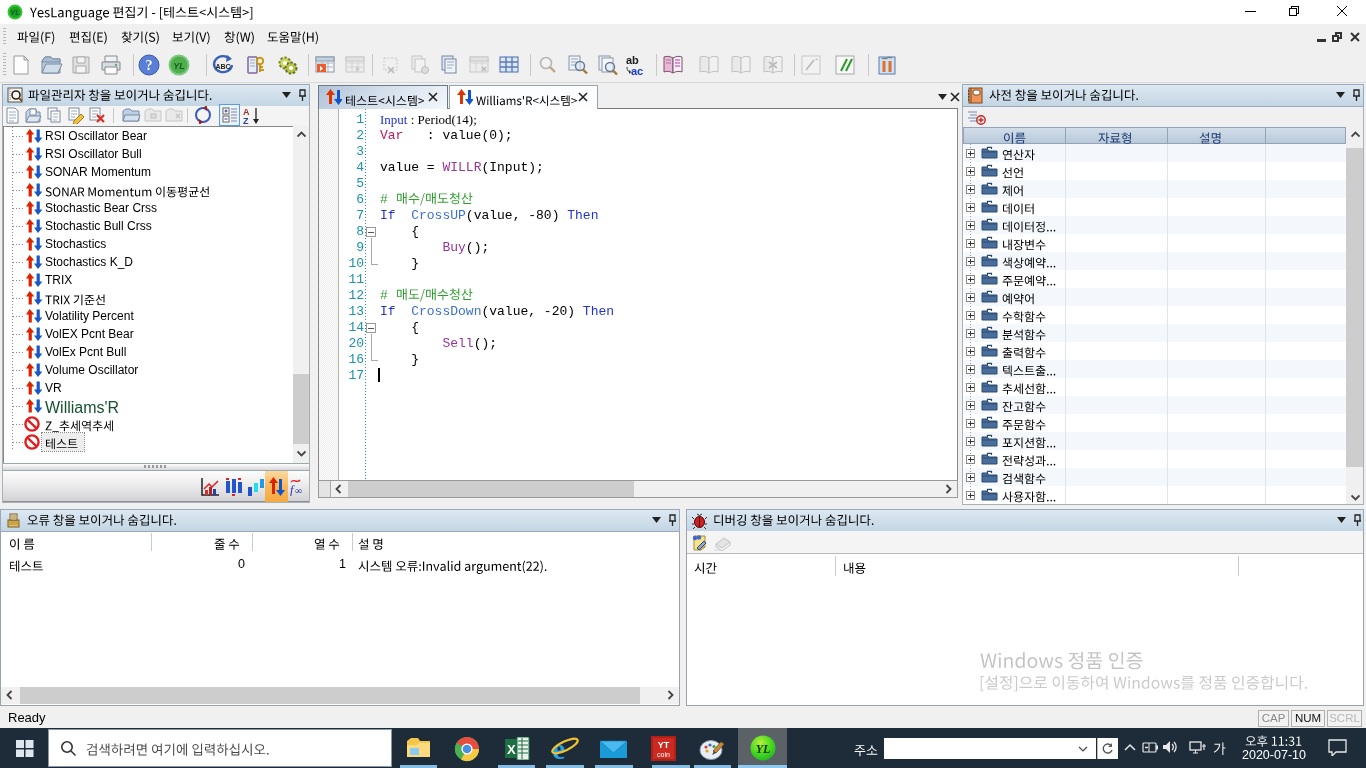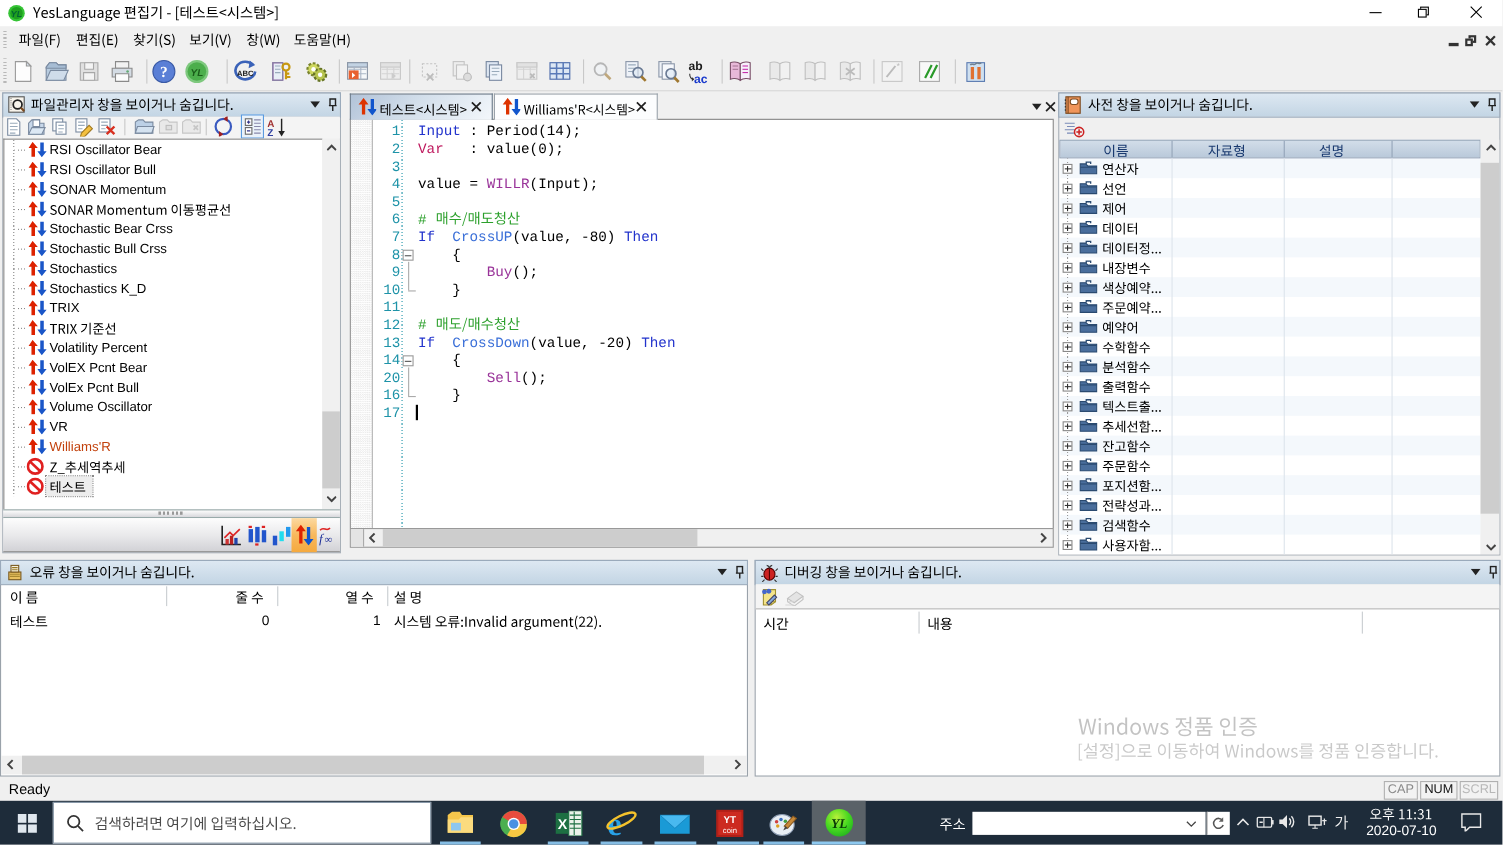--- a/index.html
+++ b/index.html
@@ -385,21 +385,21 @@
 <svg class="ab" style="left:24px;top:381px" width="19" height="14">
     <path d="M2 5.5h2.6v8h3.2v-8h2.6L5.6 0z" fill="#dd2200"></path>
     <path d="M10 8.5h2.6v-8h3.2v8h2.6L14 14z" fill="#1a56c8"></path>
   </svg>
 <div class="ab" style="left:45px;top:381px;font-size:12px;color:#000;white-space:nowrap">VR</div>
 <div class="ab" style="left:13px;top:406px;width:11px;height:1px;background:repeating-linear-gradient(90deg,#888 0 1px,transparent 1px 3px)"></div>
 <svg class="ab" style="left:24px;top:399px" width="19" height="14">
     <path d="M2 5.5h2.6v8h3.2v-8h2.6L5.6 0z" fill="#dd2200"></path>
     <path d="M10 8.5h2.6v-8h3.2v8h2.6L14 14z" fill="#1a56c8"></path>
   </svg>
-<div class="ab" style="left:45px;top:399px;font-size:12px;color:#c2410c;white-space:nowrap">Williams'R</div>
+<div class="ab" style="left:45px;top:399px;font-size:16px;color:#14532d;white-space:nowrap">Williams'R</div>
 <div class="ab" style="left:13px;top:424px;width:11px;height:1px;background:repeating-linear-gradient(90deg,#888 0 1px,transparent 1px 3px)"></div>
 <svg class="ab" style="left:24px;top:416px" width="16" height="16">
     <circle cx="8" cy="8" r="6.6" fill="none" stroke="#e02020" stroke-width="2.4"></circle>
     <path d="M3.6 3.9l9 8.5" stroke="#e02020" stroke-width="2.4"></path>
   </svg>
 <div class="ab" style="left:45px;top:416px"><svg width="71" height="15" viewBox="0 -10.3 71 15" style="display:inline-block;vertical-align:-4.699999999999999px;overflow:visible;">
       <path d="M0.6 0.0V-0.7L5.2 -7.9H1.0V-8.8H6.6V-8.1L2.0 -0.9H6.7V0.0Z M7.4 1.7V1.0H13.8V1.7Z M18.9 -3.0H19.9V0.9H18.9ZM14.5 -3.4H24.3V-2.5H14.5ZM18.9 -8.1H19.8V-7.8Q19.8 -7.2 19.6 -6.7Q19.4 -6.2 19.0 -5.8Q18.6 -5.4 18.0 -5.1Q17.5 -4.7 16.8 -4.5Q16.2 -4.3 15.5 -4.2L15.2 -5.0Q15.7 -5.1 16.3 -5.2Q16.9 -5.4 17.3 -5.7Q17.8 -6.0 18.2 -6.3Q18.5 -6.6 18.7 -7.0Q18.9 -7.4 18.9 -7.8ZM19.1 -8.1H19.9V-7.8Q19.9 -7.4 20.1 -7.0Q20.4 -6.6 20.7 -6.3Q21.1 -6.0 21.5 -5.7Q22.0 -5.4 22.6 -5.2Q23.1 -5.1 23.7 -5.0L23.4 -4.2Q22.7 -4.3 22.1 -4.5Q21.4 -4.7 20.9 -5.1Q20.3 -5.4 19.9 -5.8Q19.5 -6.2 19.3 -6.7Q19.1 -7.2 19.1 -7.8ZM15.5 -8.6H23.4V-7.8H15.5ZM18.9 -9.9H19.9V-8.3H18.9Z M29.9 -6.0H31.9V-5.2H29.9ZM27.8 -8.9H28.6V-6.8Q28.6 -6.0 28.4 -5.2Q28.3 -4.4 27.9 -3.6Q27.6 -2.9 27.1 -2.3Q26.7 -1.8 26.1 -1.4L25.5 -2.1Q26.0 -2.5 26.5 -3.0Q26.9 -3.5 27.2 -4.1Q27.5 -4.8 27.7 -5.4Q27.8 -6.1 27.8 -6.8ZM28.0 -8.9H28.8V-6.9Q28.8 -6.2 29.0 -5.6Q29.1 -4.9 29.4 -4.3Q29.7 -3.7 30.1 -3.2Q30.5 -2.7 31.0 -2.4L30.5 -1.6Q29.9 -2.0 29.4 -2.6Q29.0 -3.1 28.7 -3.8Q28.3 -4.5 28.2 -5.3Q28.0 -6.1 28.0 -6.9ZM33.9 -9.9H34.8V0.9H33.9ZM31.6 -9.7H32.6V0.4H31.6Z M41.6 -8.3H44.9V-7.5H41.6ZM41.6 -5.9H44.9V-5.1H41.6ZM38.3 -2.9H45.6V0.9H44.6V-2.1H38.3ZM44.6 -9.9H45.6V-3.5H44.6ZM39.6 -9.3Q40.4 -9.3 41.0 -9.0Q41.6 -8.7 42.0 -8.1Q42.4 -7.5 42.4 -6.7Q42.4 -5.9 42.0 -5.4Q41.6 -4.8 41.0 -4.4Q40.4 -4.1 39.6 -4.1Q38.8 -4.1 38.2 -4.4Q37.5 -4.8 37.2 -5.4Q36.8 -5.9 36.8 -6.7Q36.8 -7.5 37.2 -8.1Q37.5 -8.7 38.2 -9.0Q38.8 -9.3 39.6 -9.3ZM39.6 -8.5Q39.1 -8.5 38.6 -8.2Q38.2 -8.0 38.0 -7.6Q37.7 -7.2 37.7 -6.7Q37.7 -6.2 38.0 -5.8Q38.2 -5.4 38.6 -5.2Q39.1 -4.9 39.6 -4.9Q40.1 -4.9 40.5 -5.2Q40.9 -5.4 41.2 -5.8Q41.4 -6.2 41.4 -6.7Q41.4 -7.2 41.2 -7.6Q40.9 -8.0 40.5 -8.2Q40.1 -8.5 39.6 -8.5Z M52.1 -3.0H53.1V0.9H52.1ZM47.7 -3.4H57.5V-2.5H47.7ZM52.1 -8.1H52.9V-7.8Q52.9 -7.2 52.7 -6.7Q52.5 -6.2 52.1 -5.8Q51.7 -5.4 51.1 -5.1Q50.6 -4.7 50.0 -4.5Q49.3 -4.3 48.6 -4.2L48.3 -5.0Q48.9 -5.1 49.4 -5.2Q50.0 -5.4 50.5 -5.7Q50.9 -6.0 51.3 -6.3Q51.7 -6.6 51.9 -7.0Q52.1 -7.4 52.1 -7.8ZM52.2 -8.1H53.1V-7.8Q53.1 -7.4 53.3 -7.0Q53.5 -6.6 53.8 -6.3Q54.2 -6.0 54.7 -5.7Q55.1 -5.4 55.7 -5.2Q56.3 -5.1 56.8 -5.0L56.5 -4.2Q55.8 -4.3 55.2 -4.5Q54.5 -4.7 54.0 -5.1Q53.4 -5.4 53.0 -5.8Q52.6 -6.2 52.4 -6.7Q52.2 -7.2 52.2 -7.8ZM48.6 -8.6H56.5V-7.8H48.6ZM52.1 -9.9H53.1V-8.3H52.1Z M63.0 -6.0H65.1V-5.2H63.0ZM61.0 -8.9H61.7V-6.8Q61.7 -6.0 61.6 -5.2Q61.4 -4.4 61.1 -3.6Q60.7 -2.9 60.3 -2.3Q59.8 -1.8 59.2 -1.4L58.6 -2.1Q59.1 -2.5 59.6 -3.0Q60.0 -3.5 60.3 -4.1Q60.6 -4.8 60.8 -5.4Q61.0 -6.1 61.0 -6.8ZM61.2 -8.9H61.9V-6.9Q61.9 -6.2 62.1 -5.6Q62.2 -4.9 62.5 -4.3Q62.8 -3.7 63.2 -3.2Q63.6 -2.7 64.2 -2.4L63.6 -1.6Q63.0 -2.0 62.5 -2.6Q62.1 -3.1 61.8 -3.8Q61.5 -4.5 61.3 -5.3Q61.2 -6.1 61.2 -6.9ZM67.0 -9.9H67.9V0.9H67.0ZM64.8 -9.7H65.7V0.4H64.8Z" fill="#000000"></path>
     </svg></div>
 <div class="ab" style="left:13px;top:442px;width:11px;height:1px;background:repeating-linear-gradient(90deg,#888 0 1px,transparent 1px 3px)"></div>
 <svg class="ab" style="left:24px;top:434px" width="16" height="16">
@@ -498,21 +498,21 @@
 <div class="ab" style="left:330px;top:224px;width:34px;text-align:right;font-family:'Liberation Mono',monospace;font-size:13px;color:#1e93a8">8</div>
 <div class="ab" style="left:330px;top:240px;width:34px;text-align:right;font-family:'Liberation Mono',monospace;font-size:13px;color:#1e93a8">9</div>
 <div class="ab" style="left:330px;top:256px;width:34px;text-align:right;font-family:'Liberation Mono',monospace;font-size:13px;color:#1e93a8">10</div>
 <div class="ab" style="left:330px;top:272px;width:34px;text-align:right;font-family:'Liberation Mono',monospace;font-size:13px;color:#1e93a8">11</div>
 <div class="ab" style="left:330px;top:288px;width:34px;text-align:right;font-family:'Liberation Mono',monospace;font-size:13px;color:#1e93a8">12</div>
 <div class="ab" style="left:330px;top:304px;width:34px;text-align:right;font-family:'Liberation Mono',monospace;font-size:13px;color:#1e93a8">13</div>
 <div class="ab" style="left:330px;top:320px;width:34px;text-align:right;font-family:'Liberation Mono',monospace;font-size:13px;color:#1e93a8">14</div>
 <div class="ab" style="left:330px;top:336px;width:34px;text-align:right;font-family:'Liberation Mono',monospace;font-size:13px;color:#1e93a8">20</div>
 <div class="ab" style="left:330px;top:352px;width:34px;text-align:right;font-family:'Liberation Mono',monospace;font-size:13px;color:#1e93a8">16</div>
 <div class="ab" style="left:330px;top:368px;width:34px;text-align:right;font-family:'Liberation Mono',monospace;font-size:13px;color:#1e93a8">17</div>
-<div class="ab" style="left:380px;top:112px;font-family:Liberation Mono, monospace;font-size:13px;white-space:pre"><span style="color:#2233cc">Input</span><span style="color:#000"> : Period(14);</span></div>
+<div class="ab" style="left:380px;top:112px;font-family:Liberation Serif, serif;font-size:13px;white-space:pre"><span style="color:#2233cc">Input</span><span style="color:#000"> : Period(14);</span></div>
 <div class="ab" style="left:380px;top:128px;font-family:'Liberation Mono',monospace;font-size:13px;white-space:pre"><span style="color:#be185d">Var</span><span style="color:#000">   : value(0);</span></div>
 <div class="ab" style="left:380px;top:160px;font-family:'Liberation Mono',monospace;font-size:13px;white-space:pre"><span style="color:#000">value = </span><span style="color:#993399">WILLR</span><span style="color:#000">(Input);</span></div>
 <div class="ab" style="left:380px;top:208px;font-family:'Liberation Mono',monospace;font-size:13px;white-space:pre"><span style="color:#2233cc">If</span><span style="color:#000">  </span><span style="color:#3a6fd8">CrossUP</span><span style="color:#000">(value, -80) </span><span style="color:#2233cc">Then</span></div>
 <div class="ab" style="left:380px;top:224px;font-family:'Liberation Mono',monospace;font-size:13px;white-space:pre"><span style="color:#000">    {</span></div>
 <div class="ab" style="left:380px;top:240px;font-family:'Liberation Mono',monospace;font-size:13px;white-space:pre"><span style="color:#000">        </span><span style="color:#993399">Buy</span><span style="color:#000">();</span></div>
 <div class="ab" style="left:380px;top:256px;font-family:'Liberation Mono',monospace;font-size:13px;white-space:pre"><span style="color:#000">    }</span></div>
 <div class="ab" style="left:380px;top:304px;font-family:'Liberation Mono',monospace;font-size:13px;white-space:pre"><span style="color:#2233cc">If</span><span style="color:#000">  </span><span style="color:#3a6fd8">CrossDown</span><span style="color:#000">(value, -20) </span><span style="color:#2233cc">Then</span></div>
 <div class="ab" style="left:380px;top:320px;font-family:'Liberation Mono',monospace;font-size:13px;white-space:pre"><span style="color:#000">    {</span></div>
 <div class="ab" style="left:380px;top:336px;font-family:'Liberation Mono',monospace;font-size:13px;white-space:pre"><span style="color:#000">        </span><span style="color:#993399">Sell</span><span style="color:#000">();</span></div>
 <div class="ab" style="left:380px;top:352px;font-family:'Liberation Mono',monospace;font-size:13px;white-space:pre"><span style="color:#000">    }</span></div>

